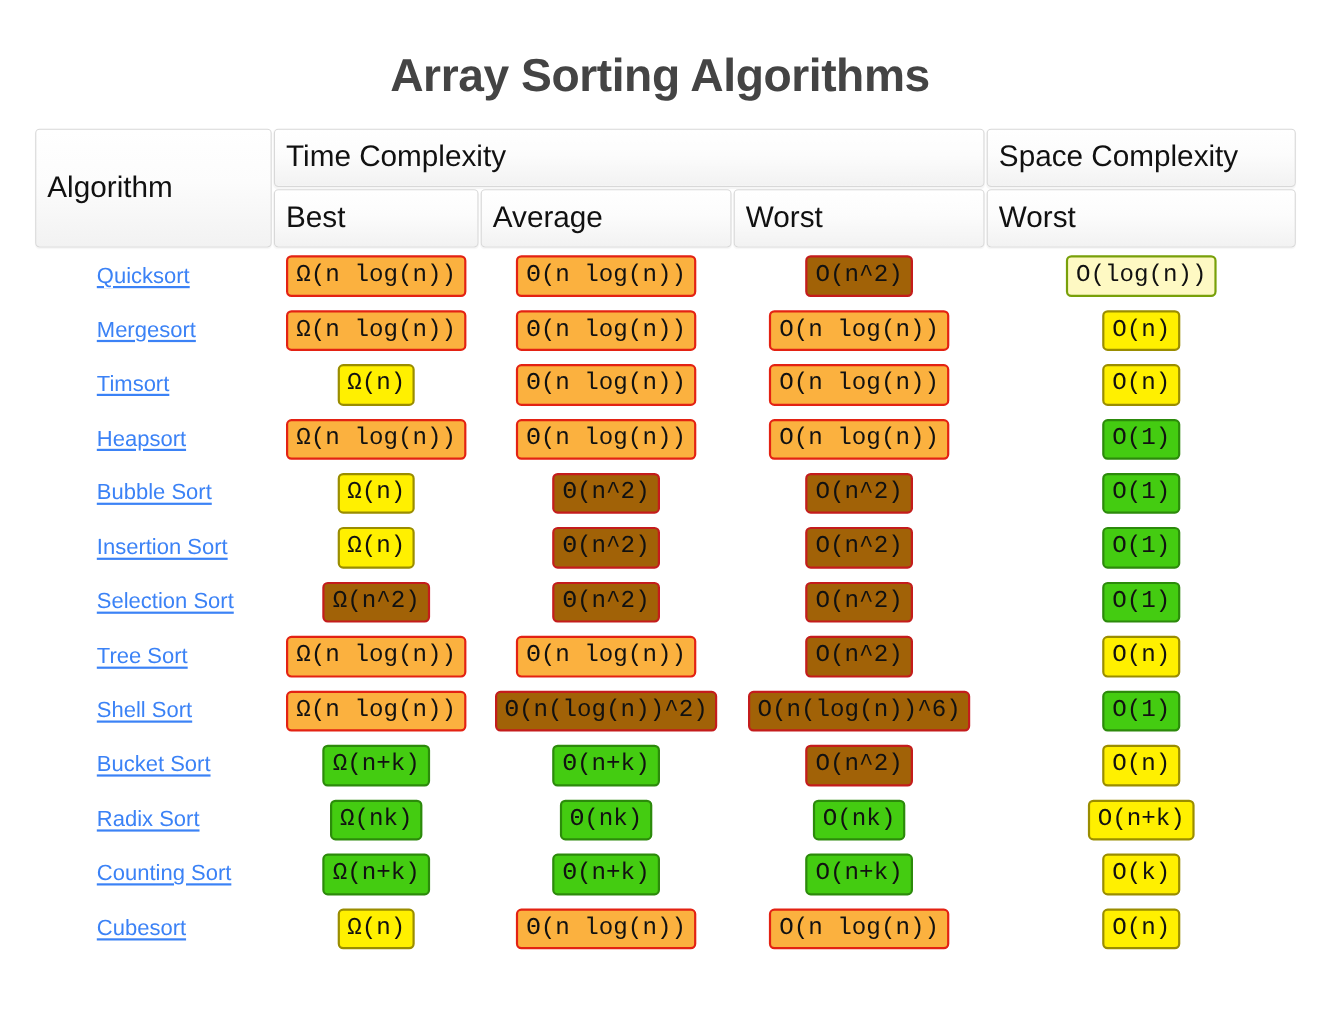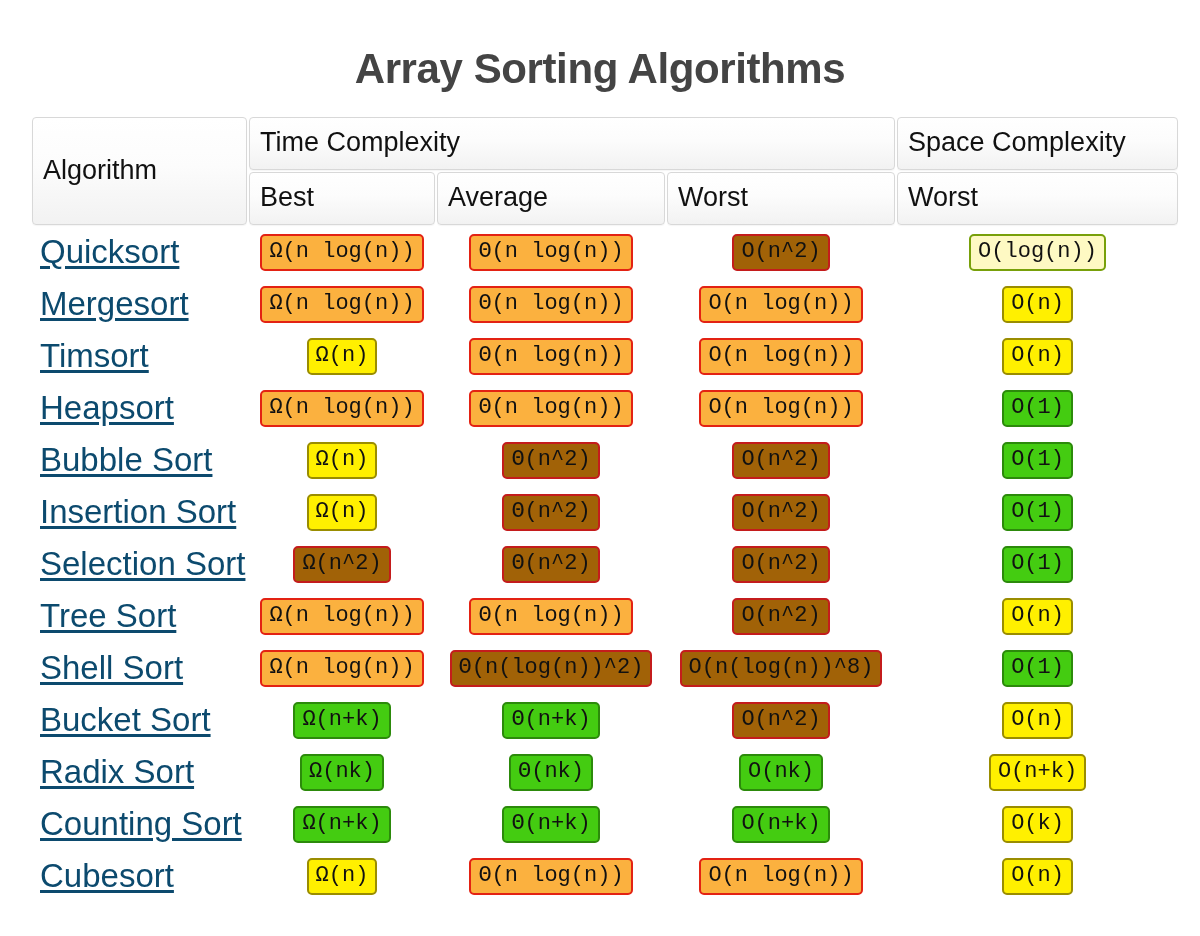--- a/index.html
+++ b/index.html
@@ -66,26 +66,27 @@
   col.c-space { width: 281px; }
 
   
   td.alg-cell {
     padding: 6px 4px 6px 8px;
     vertical-align: middle;
     text-align: left;
     white-space: nowrap;
   }
   a.alg-link {
-    font-size: 33px;
-    color: #0c4a6e;
+    font-size: 20px;
+    color: #3b82f6;
     text-decoration: underline;
     text-underline-offset: 3px;
     font-family: "Liberation Sans", sans-serif;
     cursor: pointer;
+    margin-left: 48px;
   }
 
   td.badge-cell {
     text-align: center;
     vertical-align: middle;
     padding: 5px 2px;
   }
 
   .badge {
     display: inline-block;
@@ -189,21 +190,21 @@
           <td class="alg-cell"><a class="alg-link">Tree Sort</a></td>
           <td class="badge-cell"><span class="badge cx-bad">Ω(n log(n))</span></td>
           <td class="badge-cell"><span class="badge cx-bad">Θ(n log(n))</span></td>
           <td class="badge-cell"><span class="badge cx-horrible">O(n^2)</span></td>
           <td class="badge-cell"><span class="badge cx-fair">O(n)</span></td>
         </tr>
         <tr>
           <td class="alg-cell"><a class="alg-link">Shell Sort</a></td>
           <td class="badge-cell"><span class="badge cx-bad">Ω(n log(n))</span></td>
           <td class="badge-cell"><span class="badge cx-horrible">Θ(n(log(n))^2)</span></td>
-          <td class="badge-cell"><span class="badge cx-horrible">O(n(log(n))^8)</span></td>
+          <td class="badge-cell"><span class="badge cx-horrible">O(n(log(n))^6)</span></td>
           <td class="badge-cell"><span class="badge cx-excellent">O(1)</span></td>
         </tr>
         <tr>
           <td class="alg-cell"><a class="alg-link">Bucket Sort</a></td>
           <td class="badge-cell"><span class="badge cx-excellent">Ω(n+k)</span></td>
           <td class="badge-cell"><span class="badge cx-excellent">Θ(n+k)</span></td>
           <td class="badge-cell"><span class="badge cx-horrible">O(n^2)</span></td>
           <td class="badge-cell"><span class="badge cx-fair">O(n)</span></td>
         </tr>
         <tr>

